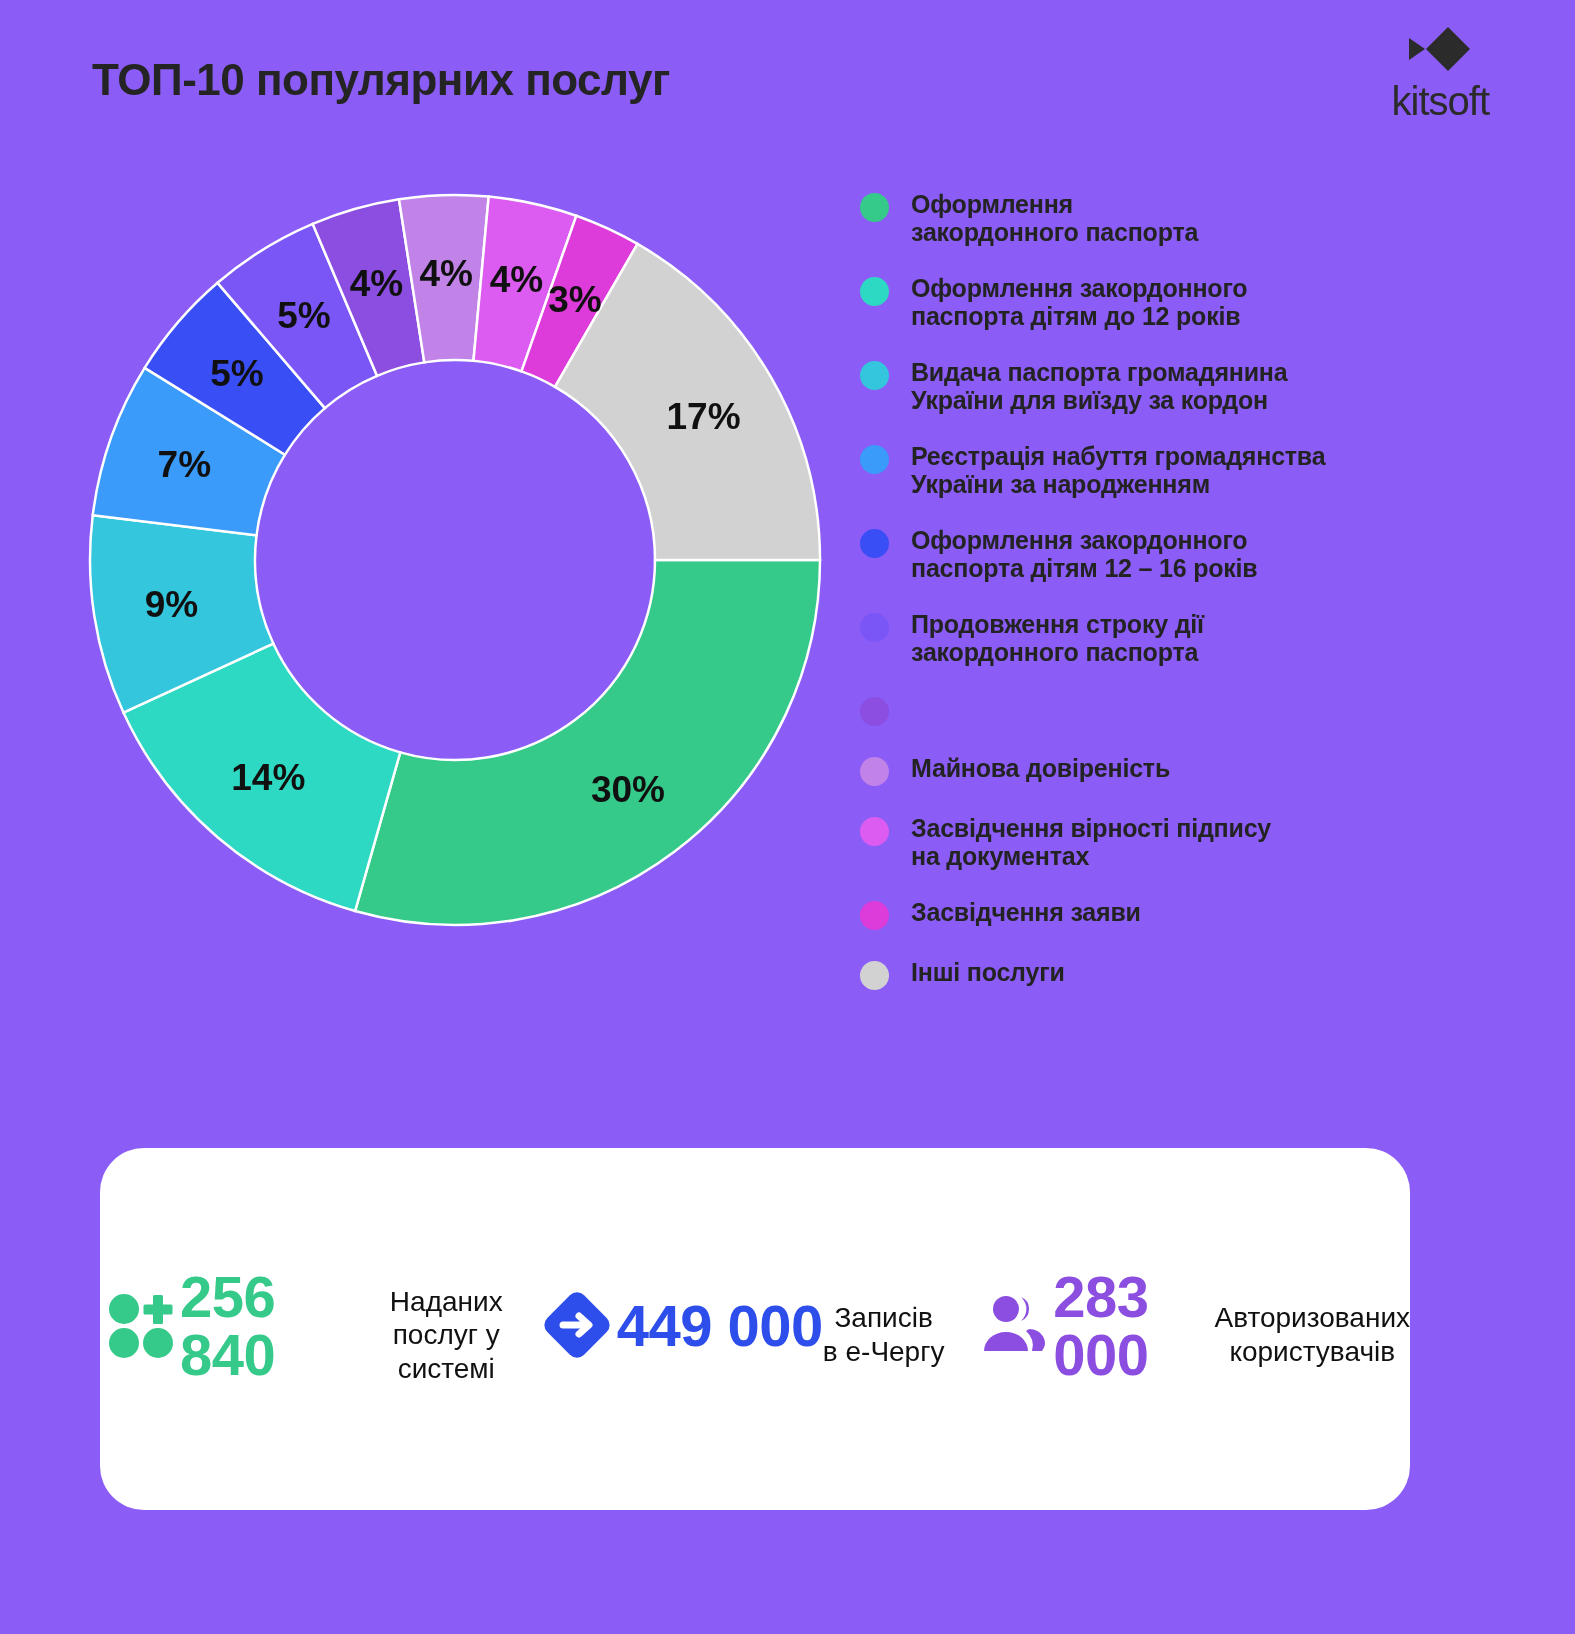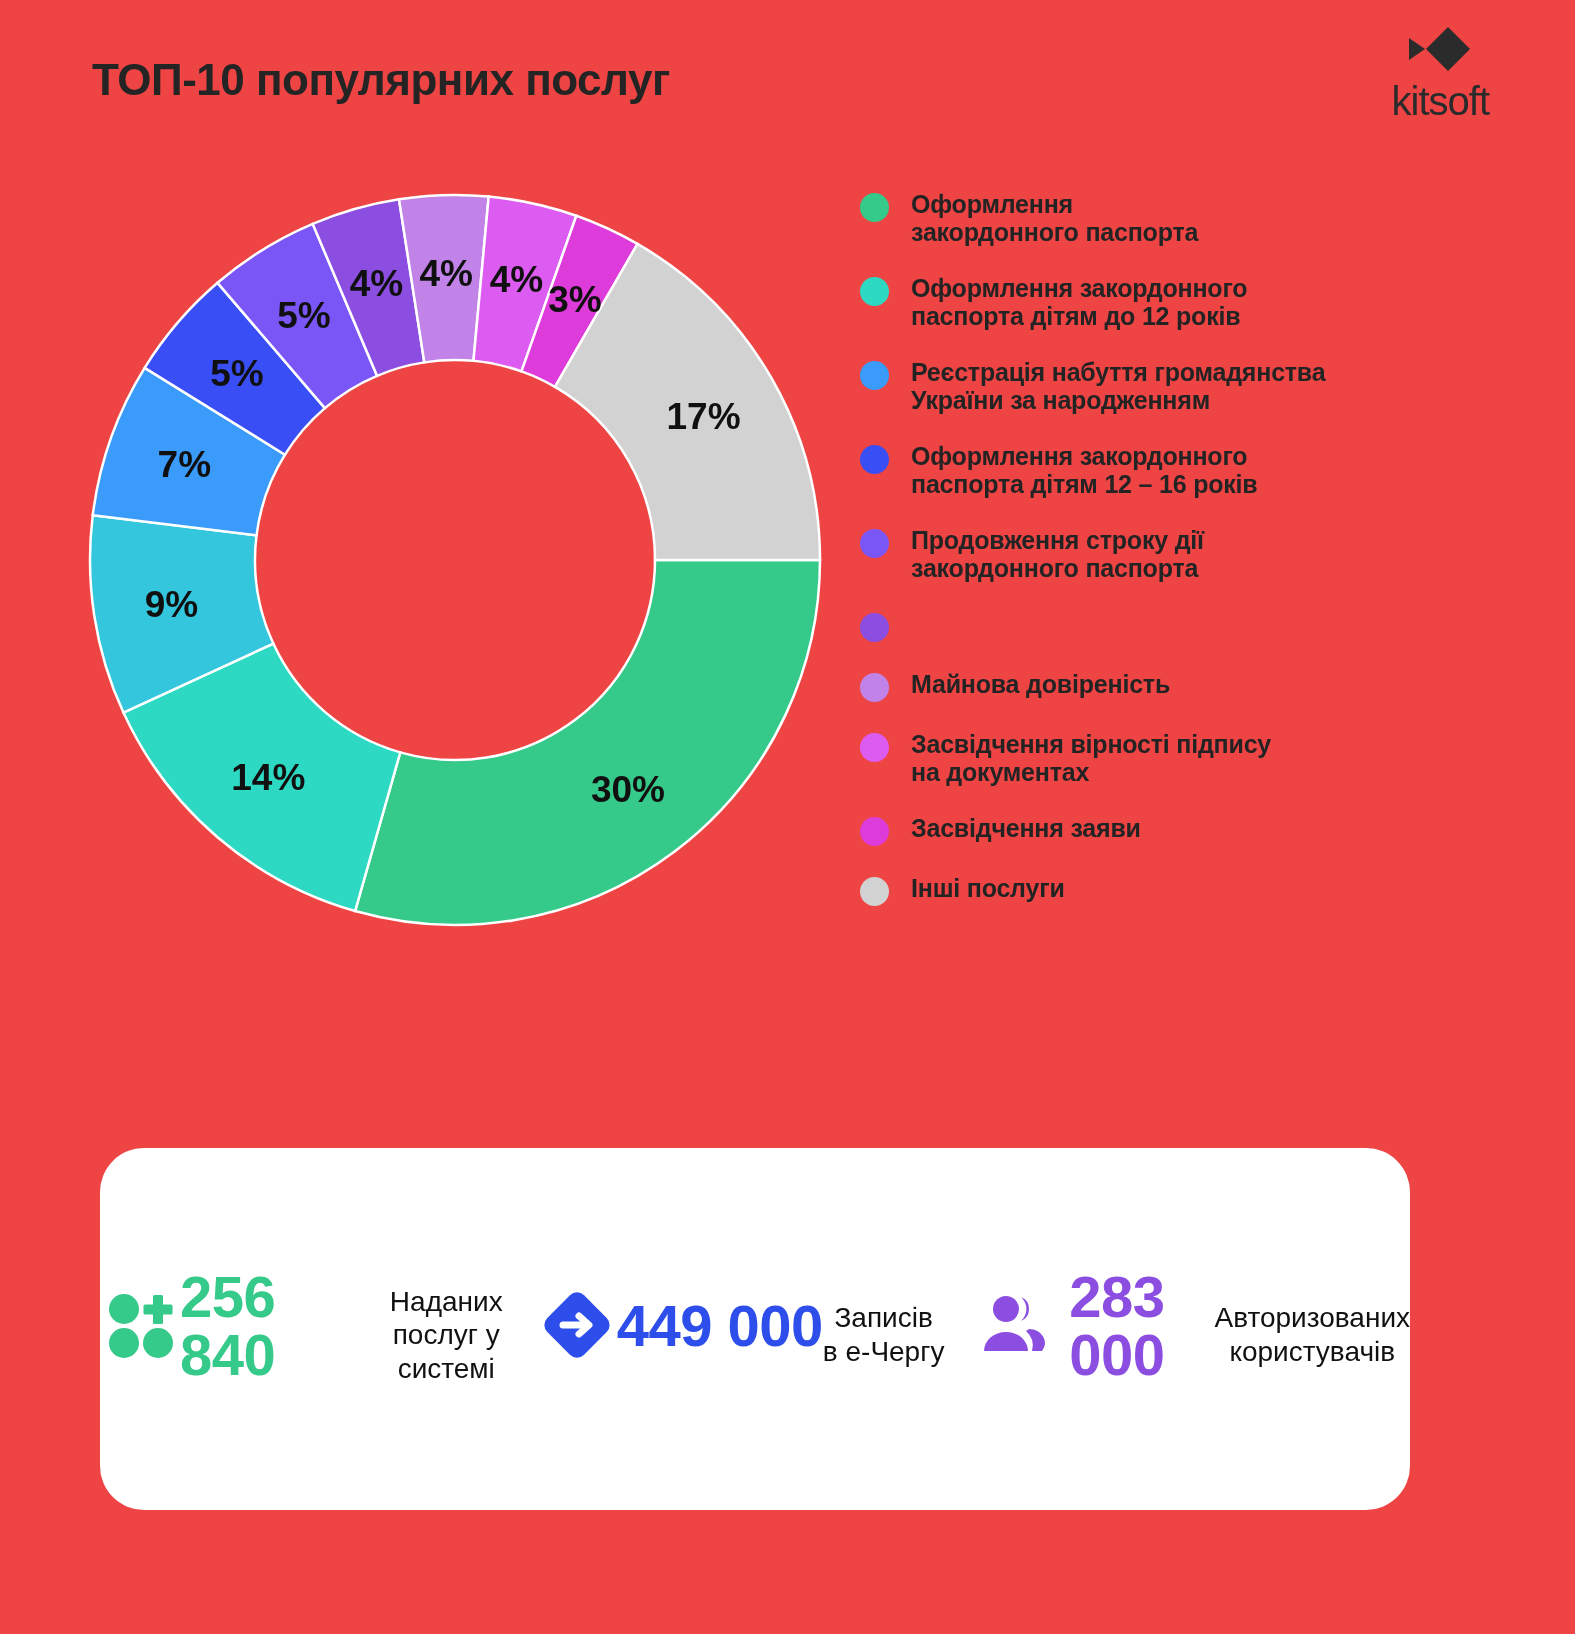--- a/index.html
+++ b/index.html
@@ -1,21 +1,21 @@
 <!DOCTYPE html>
 <html><head>
 <meta charset="utf-8">
 <style>
   html,body{margin:0;padding:0;background:#000;}
   body{
     width:1575px;height:1634px;
     font-family:"Liberation Sans","DejaVu Sans",sans-serif;
     position:relative;overflow:hidden;
   }
-  .stage{position:absolute;inset:0;background:#ef4444;}
+  .stage{position:absolute;inset:0;background:#8b5cf6;}
 
   
   .page-title{
     position:absolute;left:92px;top:55px;
     font-size:44px;font-weight:bold;letter-spacing:-0.5px;
     color:#242424;white-space:nowrap;
   }
   .brand{
     position:absolute;right:86px;top:27px;
     display:flex;align-items:center;gap:10px;flex-direction:column;
@@ -126,20 +126,25 @@
         <span class="legend-dot" style="background: rgb(53, 201, 138);"></span>
         <span class="legend-label">Оформлення
 закордонного паспорта</span>
       </div>
       <div class="legend-item">
         <span class="legend-dot" style="background: rgb(46, 217, 195);"></span>
         <span class="legend-label">Оформлення закордонного
 паспорта дітям до 12 років</span>
       </div>
       <div class="legend-item">
+        <span class="legend-dot" style="background: rgb(51, 198, 220);"></span>
+        <span class="legend-label">Видача паспорта громадянина
+України для виїзду за кордон</span>
+      </div>
+      <div class="legend-item">
         <span class="legend-dot" style="background: rgb(58, 155, 251);"></span>
         <span class="legend-label">Реєстрація набуття громадянства
 України за народженням</span>
       </div>
       <div class="legend-item">
         <span class="legend-dot" style="background: rgb(58, 78, 245);"></span>
         <span class="legend-label">Оформлення закордонного
 паспорта дітям 12 – 16 років</span>
       </div>
       <div class="legend-item">
@@ -198,19 +203,19 @@
       </div>
       <div class="stat">
         <div class="stat-icon">
           <svg width="80" height="80" viewBox="0 0 80 80">
             <circle cx="33" cy="24" r="13" fill="#8B4EE0"></circle>
             <path d="M11 66 a22 19 0 0 1 44 0 Z" fill="#8B4EE0"></path>
             <path d="M48 12 a13 13 0 0 1 0 24 a16 16 0 0 0 0 -24 Z" fill="#8B4EE0"></path>
             <path d="M56 44 a16 14 0 0 1 13 22 H59 a24 21 0 0 0 -6 -20 Z" fill="#8B4EE0"></path>
           </svg>
         </div>
-        <div class="stat-value" style="color: rgb(139, 78, 224); margin-left: 16px;">283 000</div>
+        <div class="stat-value" style="color: rgb(139, 78, 224);">283 000</div>
         <div class="stat-label">Авторизованих
 користувачів</div>
       </div>
     </div>
 
 </div>
 
 </body></html>

